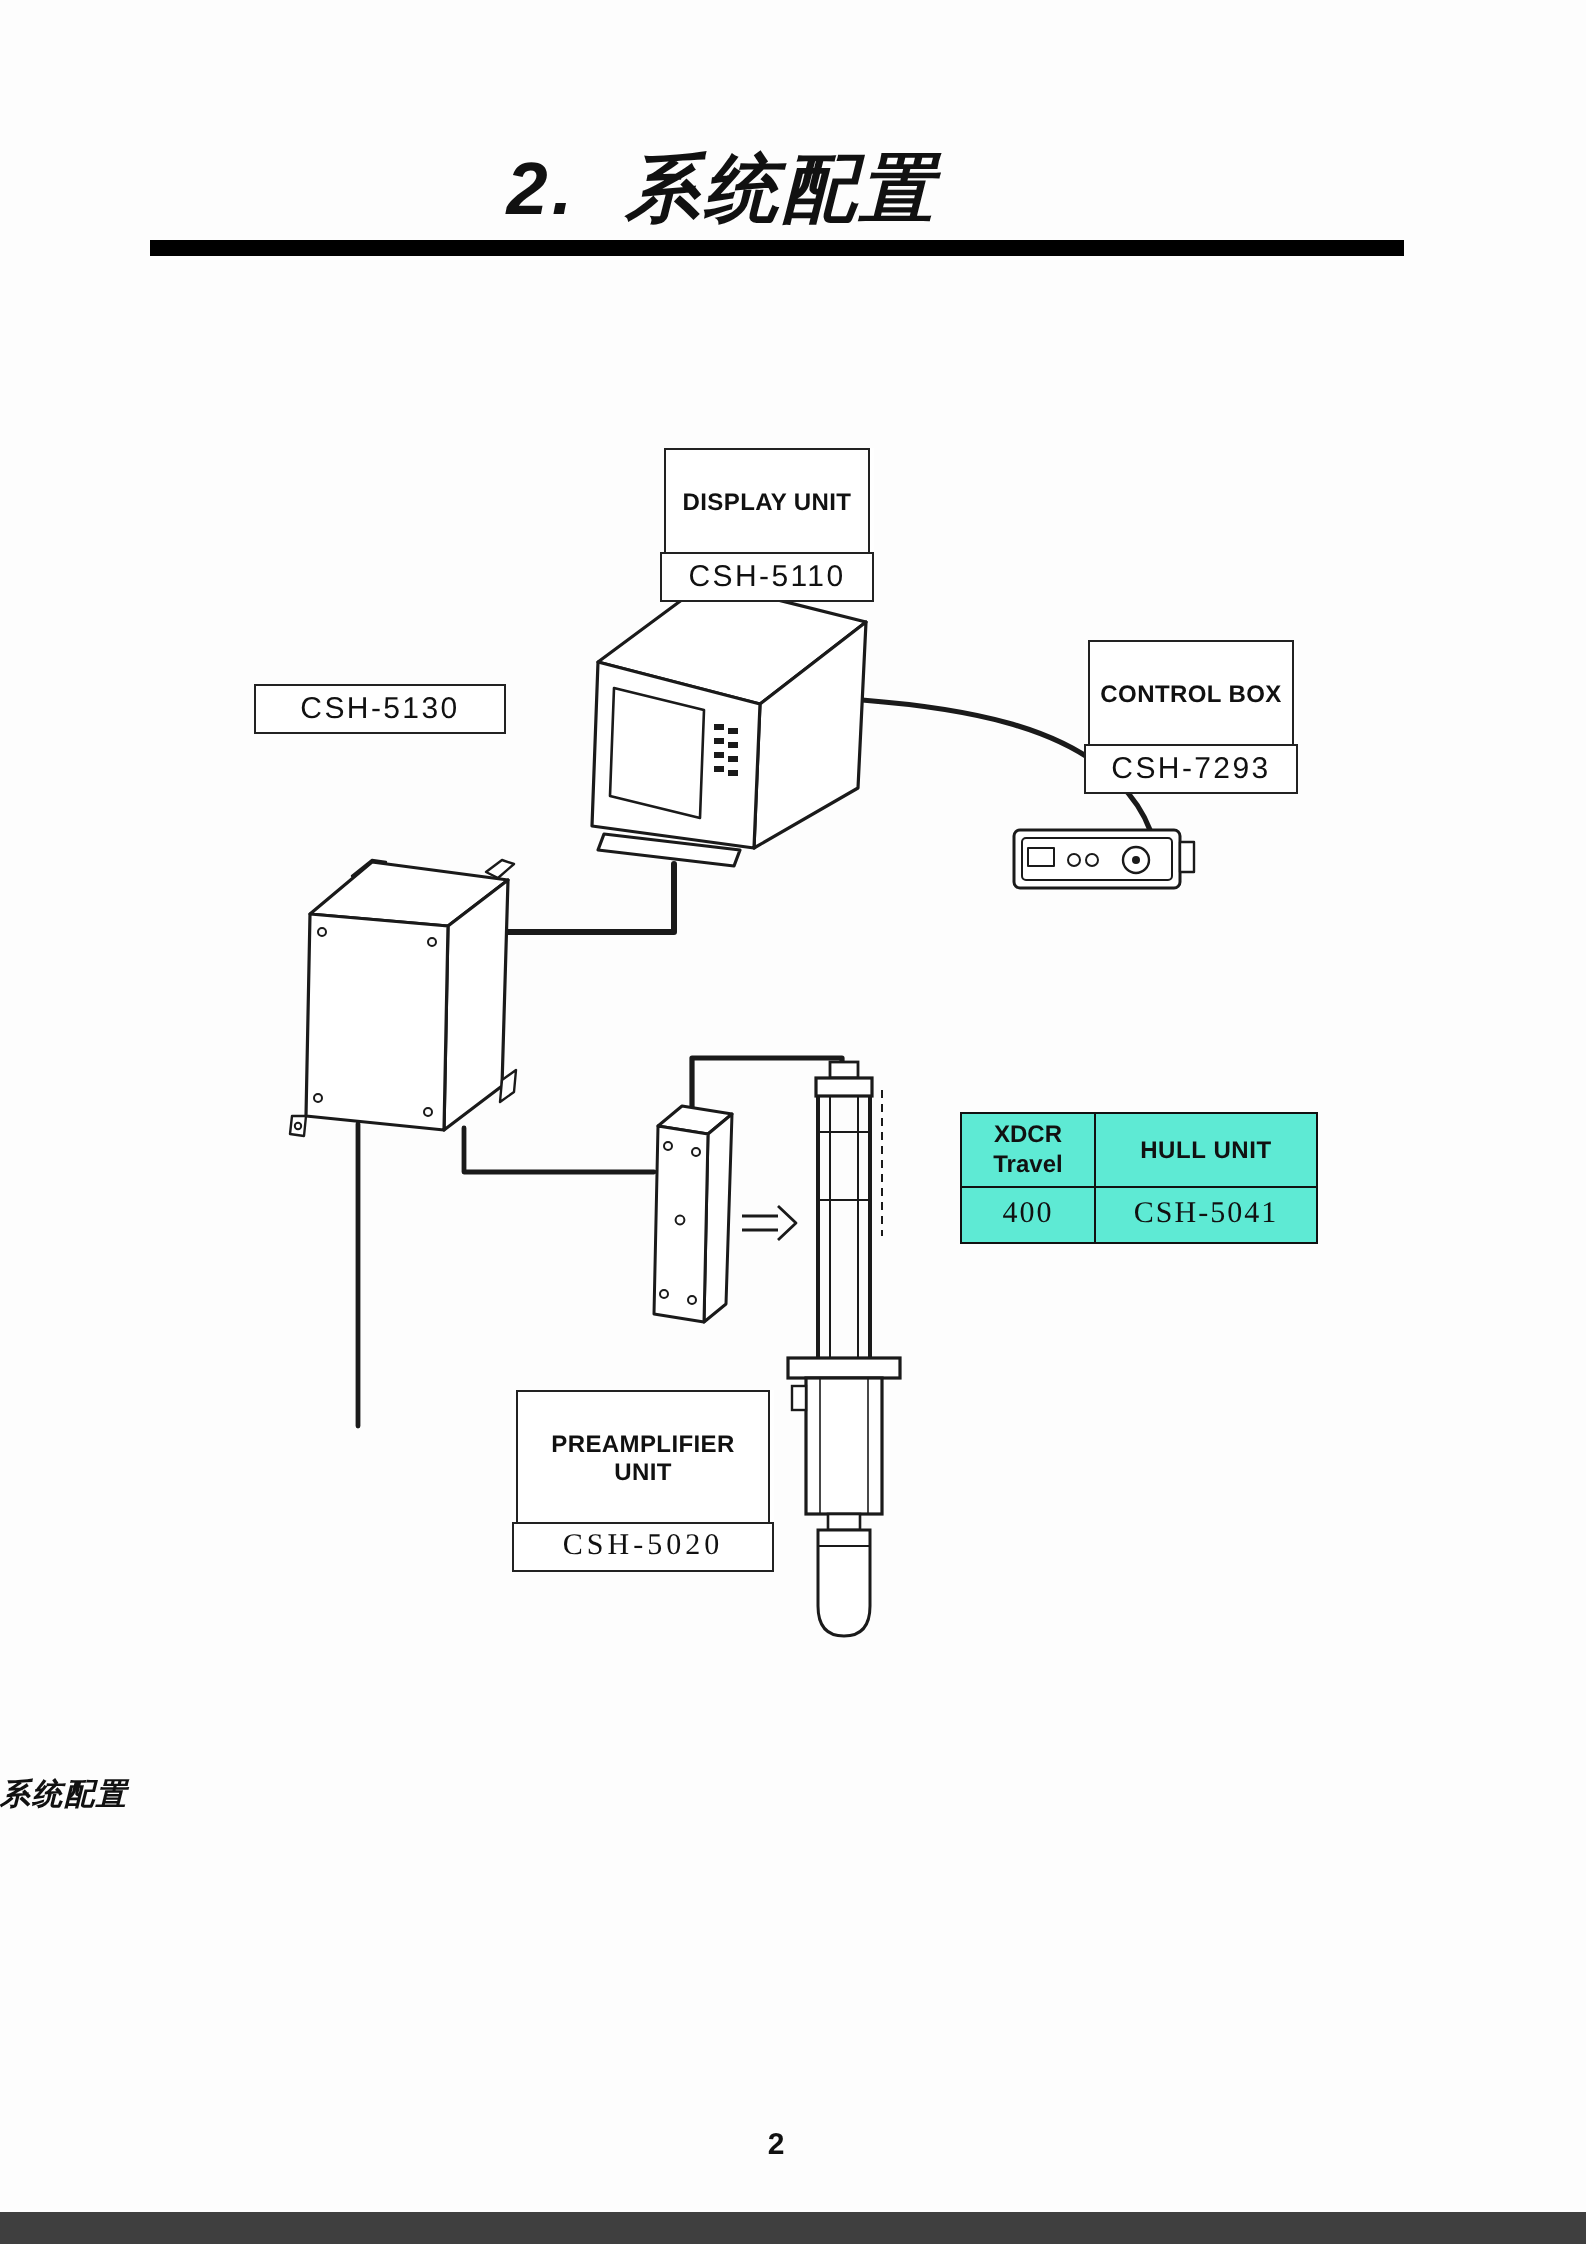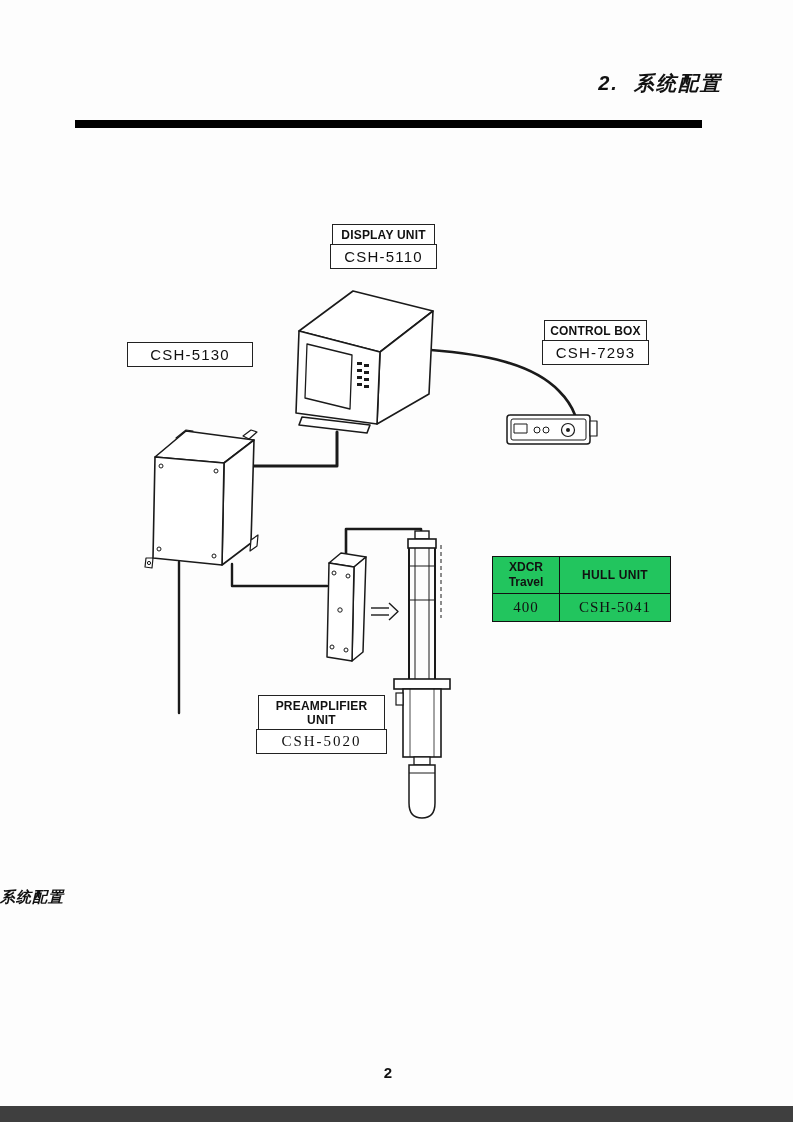--- a/index.html
+++ b/index.html
@@ -2,45 +2,45 @@
 <html><head>
 <meta charset="utf-8">
 <style>
   html,body { margin:0; padding:0; background:#e9e9e9; }
   .page {
     position:relative; width:793px; height:1122px; margin:0 auto;
     background:#fdfdfd; overflow:hidden;
     font-family:"Liberation Sans", sans-serif; color:#111;
   }
   .chapter-title {
-    position:absolute; left:0; top:70px; width:722px; text-align:right;
-    font-size:20px; font-weight:700; font-style:italic; letter-spacing:2px;
+    position:absolute; left:0; top:70px; width:722px; text-align:center;
+    font-size:37px; font-weight:700; font-style:italic; letter-spacing:2px;
     white-space:pre;
   }
   .title-rule { position:absolute; left:75px; top:120px; width:627px; height:8px; background:#000; }
 
   
   .unit-label { position:absolute; text-align:center; background:#fff; }
   .unit-label .name {
-    border:1.6px solid #222; margin:0 2px; padding:3px 2px;
+    border:1.6px solid #222; margin:0 2px; padding:19px 2px;
     font-size:12px; font-weight:700; letter-spacing:0.2px; background:#fff;
   }
   .unit-label .model {
     border:1.6px solid #222; margin-top:-1.6px; padding:3px 2px;
     font-size:15px; letter-spacing:1.2px; background:#fff;
   }
   .model-serif { font-family:"Liberation Serif", serif; letter-spacing:2px !important; }
 
   #display-label     { left:330px; top:224px; width:107px; }
   #control-label     { left:542px; top:320px; width:107px; }
   #transceiver-label { left:127px; top:344px; width:126px; }
   #preamp-label      { left:256px; top:695px; width:131px; }
 
   
-  .hull-table { position:absolute; left:480px; top:556px; border-collapse:collapse; background:#22c55e;margin-left:12px; }
+  .hull-table { position:absolute; left:480px; top:556px; border-collapse:collapse; background:#5eead4; }
   .hull-table th, .hull-table td { border:1.6px solid #111; text-align:center; }
   .hull-table th { height:34px; font-size:12px; font-weight:700; }
   .hull-table th .hline { display:block; line-height:1.25; }
   .col-travel { width:64px; }
   .col-hull   { width:108px; letter-spacing:0.3px; }
   .hull-table td {
     height:25px; font-family:"Liberation Serif", serif;
     font-size:15px; letter-spacing:1px; font-weight:400;
   }
 

